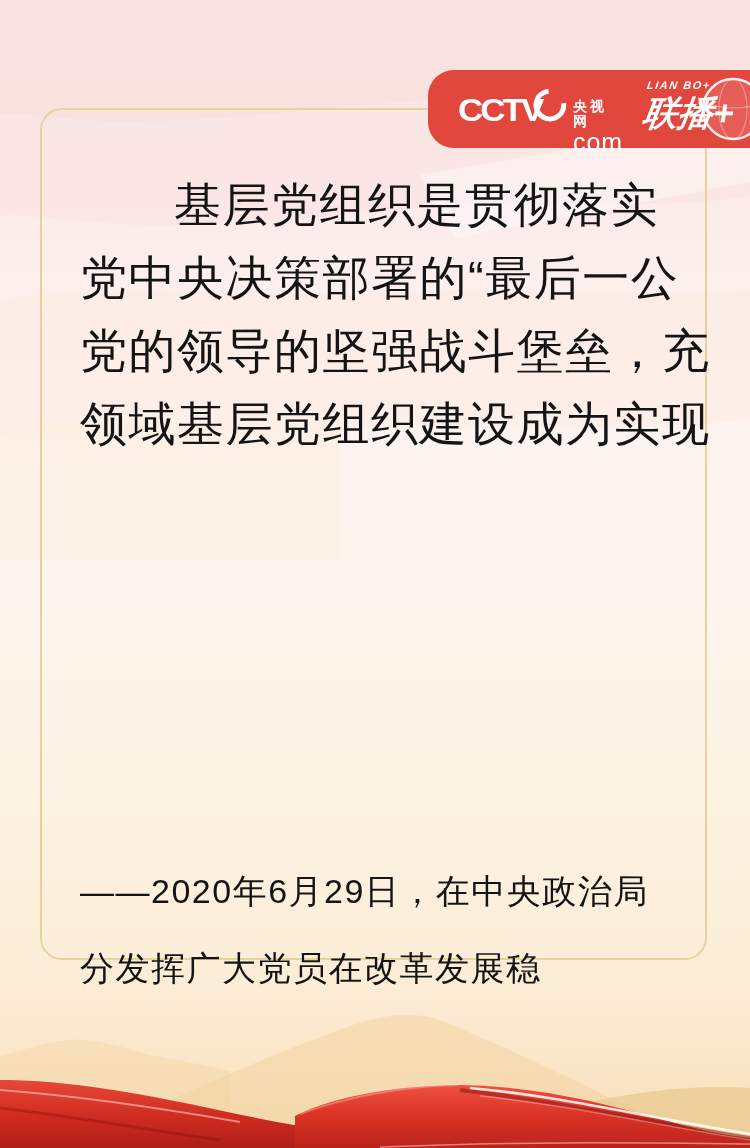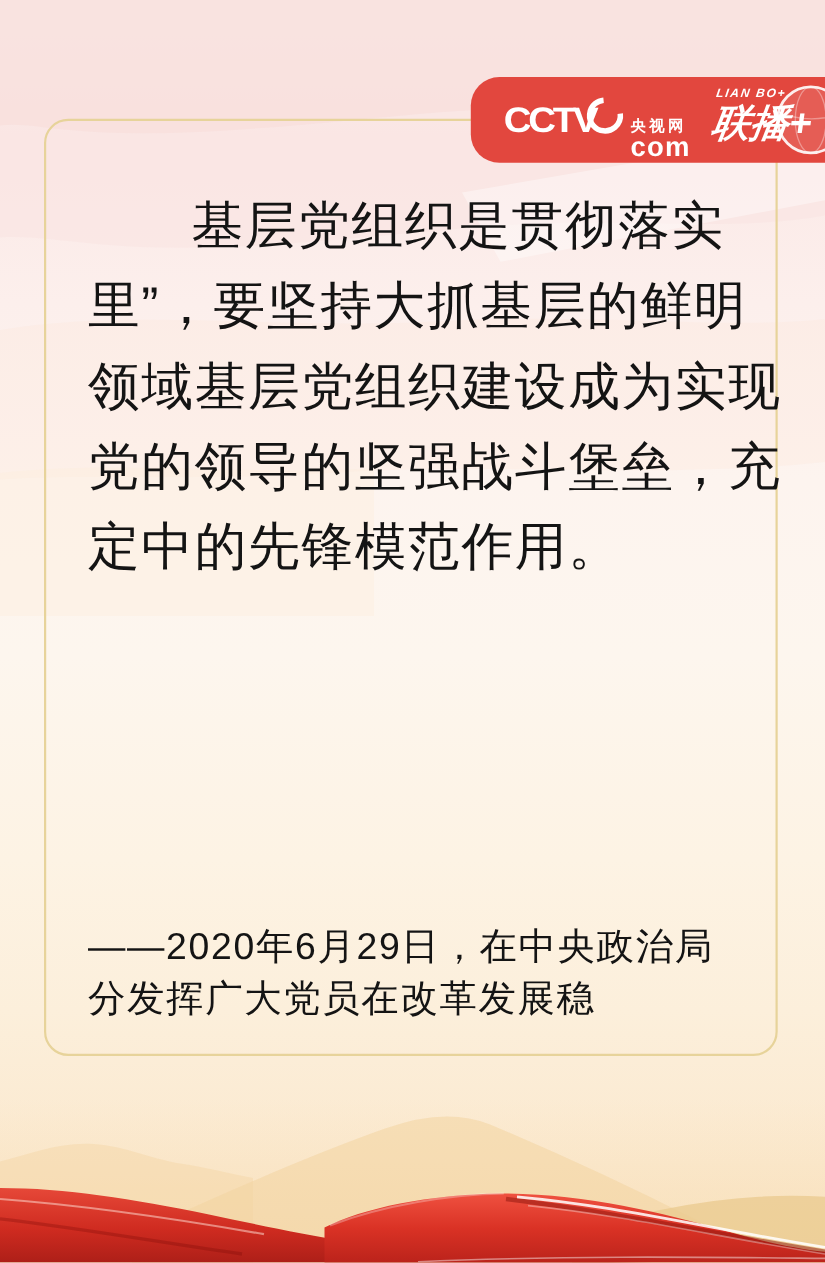--- a/index.html
+++ b/index.html
@@ -26,40 +26,40 @@
     color:#ffffff;
   }
   .cctv-logo { display:flex; align-items:center; }
   .cctv-word {
     font-size:35px; font-weight:800; letter-spacing:-3px;
     transform:scaleY(.92); line-height:1;
   }
   .cctv-swoosh { width:40px; height:44px; margin-left:-10px; }
   .cctv-stack { display:flex; flex-direction:column; line-height:1.05; margin-left:2px;margin-top:36px; }
   .cctv-cn { font-size:14px; letter-spacing:3px; font-weight:700; }
-  .cctv-com { font-size:25px; font-weight:700; letter-spacing:1px; }
+  .cctv-com { font-size:25px; font-weight:400; letter-spacing:1px; }
   .lianbo-logo { position:relative; width:122px; height:68px; flex:0 0 auto; }
   .globe-icon { position:absolute; right:0; top:1px; }
   .lb-text { position:absolute; left:0; top:4px; transform:skewX(-8deg); white-space:nowrap; }
   .lb-small { display:block; font-size:11px; font-weight:800; font-style:italic; letter-spacing:1.5px; }
   .lb-main { display:block; font-size:35px; font-weight:900; font-style:italic; line-height:1.25; }
   
   .quote {
     position:absolute; left:80px; top:168px; width:606px; z-index:4;
     color:#141414; font-size:47px; line-height:73px; letter-spacing:1.5px;
     font-weight:500;
   }
   .quote .line { height:73px; white-space:nowrap; }
   .quote .indent { text-indent:2em; }
   .attribution {
     position:absolute; left:80px; top:838px; z-index:4;
     color:#141414; font-size:34px; line-height:47px; letter-spacing:1.5px;
     font-weight:500;
   }
-  .attribution .line { white-space:nowrap; }
+  .attribution .line { white-space:nowrap;margin-top:30px; }
 </style>
 </head>
 <body>
 
 <div class="canvas">
 
   <svg class="layer top-waves" width="750" height="560" viewBox="0 0 750 560">
     <path d="M0,0 L750,0 L750,196 C660,212 560,196 440,206 C320,216 200,232 90,222 C55,219 25,214 0,216 Z" fill="#f9e3e0" fill-opacity="0.45"></path>
     <path d="M0,0 L750,0 L750,95 C640,110 520,92 400,102 C280,112 160,128 60,118 C38,116 18,112 0,114 Z" fill="#f7dcd9" fill-opacity="0.55"></path>
     <path d="M420,175 L750,118 L750,182 L455,238 Z" fill="#ffffff" fill-opacity="0.38"></path>
@@ -123,24 +123,23 @@
       </svg>
       <span class="lb-text">
         <span class="lb-small">LIAN BO+</span>
         <span class="lb-main">联播+</span>
       </span>
     </div>
   </div>
 
   <div class="quote">
     <div class="line indent">基层党组织是贯彻落实</div>
-    <div class="line">里”，要坚持大抓基层的鲜明</div>
+    <div class="line">党中央决策部署的“最后一公</div>
+    <div class="line">党的领导的坚强战斗堡垒，充</div>
     <div class="line">领域基层党组织建设成为实现</div>
-    <div class="line">党的领导的坚强战斗堡垒，充</div>
-    <div class="line">定中的先锋模范作用。</div>
   </div>
 
   <div class="attribution">
     <div class="line">——2020年6月29日，在中央政治局</div>
     <div class="line">分发挥广大党员在改革发展稳</div>
   </div>
 
 </div>
 
 </body></html>

